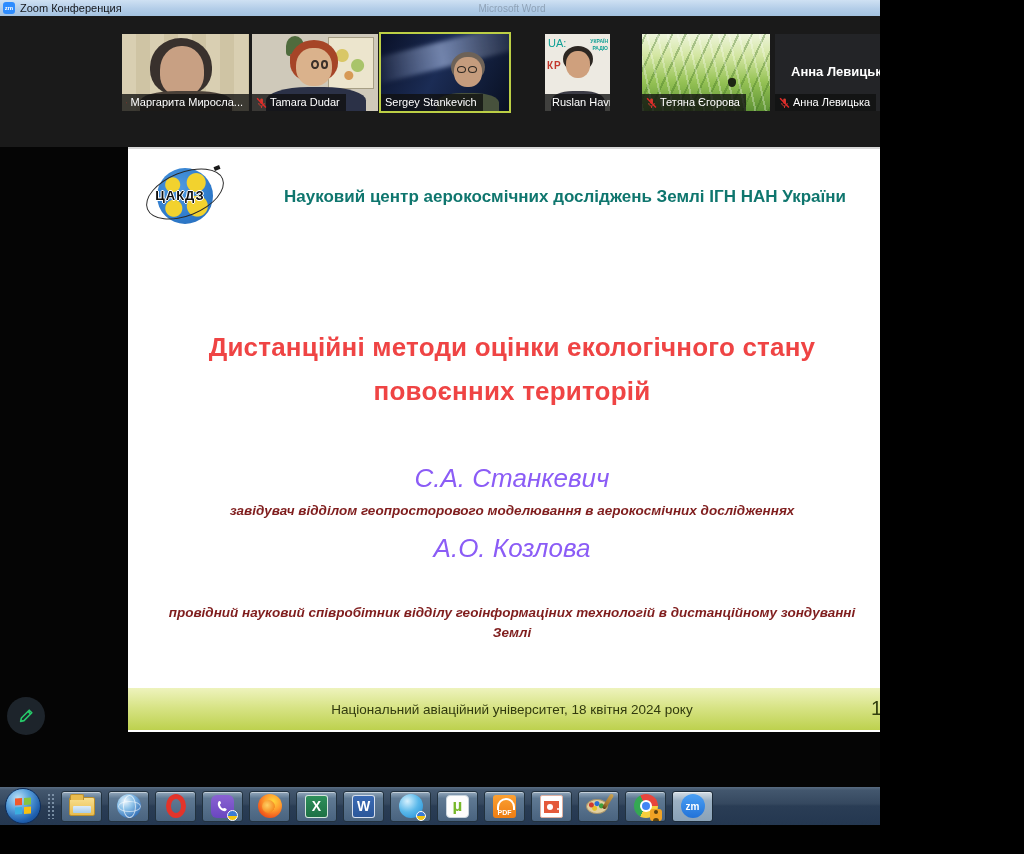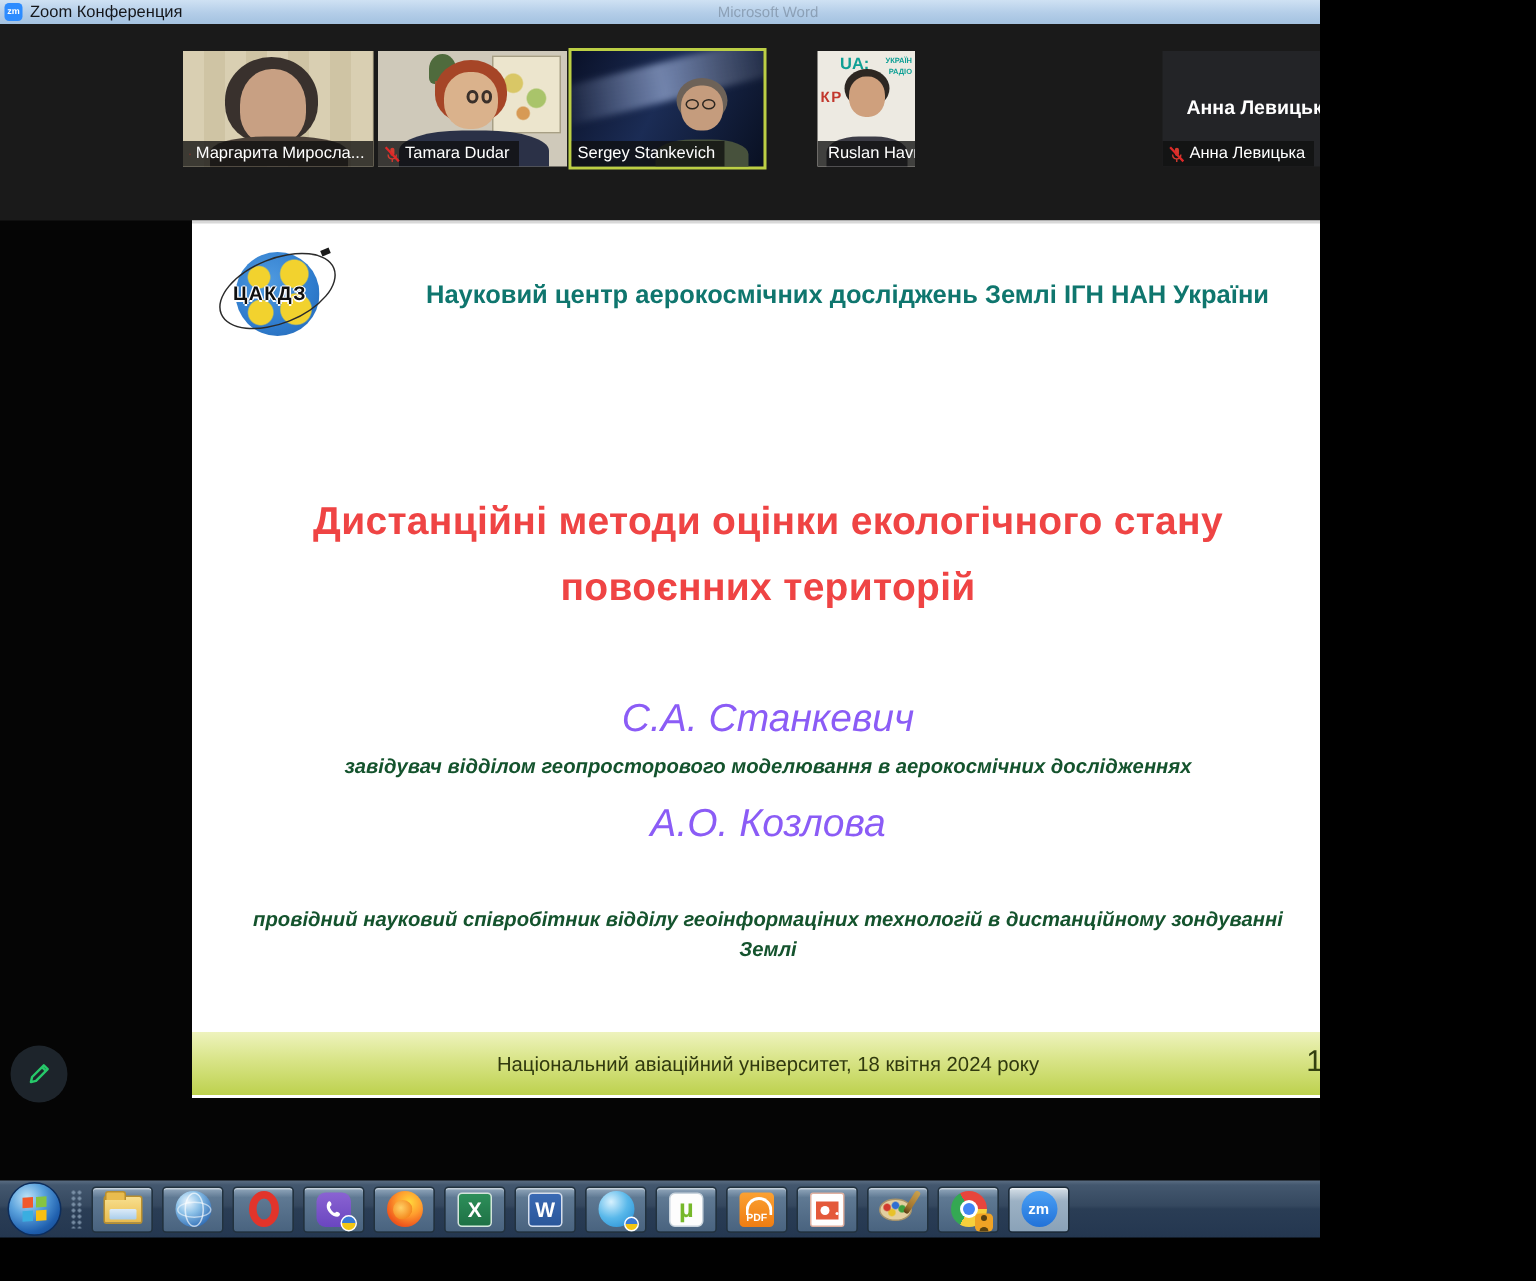--- a/index.html
+++ b/index.html
@@ -56,21 +56,21 @@
   .t3 { left:379px; width:132px; background:linear-gradient(118deg,#0a1128 0%,#1b2c55 45%,#091022 100%); }
   .t3 .streak { position:absolute; left:-12px; top:6px; width:160px; height:26px; transform:rotate(-14deg);
     background:linear-gradient(90deg,transparent,rgba(186,205,245,.55) 45%,rgba(220,230,250,.25) 70%,transparent); filter:blur(2px); }
   .t3 .hair { position:absolute; left:70px; top:18px; width:34px; height:30px; border-radius:50%; background:#6d6258; }
   .t3 .face { position:absolute; left:73px; top:23px; width:28px; height:30px; border-radius:46%; background:#c59c7d; }
   .t3 .glasses { position:absolute; left:76px; top:32px; width:22px; height:7px; display:flex; gap:2px; }
   .t3 .glasses i { width:9px; height:7px; border:1px solid #2c2620; border-radius:50%; }
   .t3 .body { position:absolute; left:56px; bottom:-6px; width:62px; height:24px; border-radius:40% 40% 0 0; background:#47513c; }
   
   .t4 { left:545px; width:65px; background:#edeae2; }
-  .t4 .ua { position:absolute; left:3px; top:3px; color:#0fa095; font-weight:bold; font-size:11px;margin-left:12px; }
+  .t4 .ua { position:absolute; left:3px; top:3px; color:#0fa095; font-weight:normal; font-size:11px; }
   .t4 .bl1 { position:absolute; right:2px; top:4px; color:#0fa095; font-size:5px; font-weight:bold; }
   .t4 .bl2 { position:absolute; right:2px; top:11px; color:#0fa095; font-size:5px; font-weight:bold; }
   .t4 .red { position:absolute; left:2px; top:26px; color:#c2372c; font-size:10px; font-weight:bold; letter-spacing:1px; }
   .t4 .hair { position:absolute; left:18px; top:12px; width:30px; height:26px; border-radius:50%; background:#2d2722; }
   .t4 .face { position:absolute; left:21px; top:17px; width:24px; height:27px; border-radius:46%; background:#cfa07d; }
   .t4 .body { position:absolute; left:6px; bottom:-6px; width:54px; height:26px; border-radius:40% 40% 0 0; background:#3c3c46; }
   
   .t5 { left:642px; width:128px;
     background:linear-gradient(180deg,#edf4da 0%,#d3e6a2 28%,#95c255 62%,#5e9334 100%); }
   .t5 .blades { position:absolute; inset:0;
@@ -105,21 +105,21 @@
   .logo .sat { position:absolute; right:2px; top:4px; width:6px; height:4px; background:#1a1a1a; transform:rotate(-22deg); }
   .logo .acro { position:absolute; left:0; right:10px; top:26px; text-align:center; font-size:13px; font-weight:bold;
     letter-spacing:1px; color:#101010; text-shadow:-1px 0 #fff,1px 0 #fff,0 -1px #fff,0 1px #fff; }
   .org-header { position:absolute; left:120px; right:14px; top:38px; text-align:center;
     font-size:17px; font-weight:600; color:#0f766e; }
   .s-title { position:absolute; left:64px; right:64px; top:176px; text-align:center;
     font-size:26px; line-height:44px; font-weight:bold; color:#ef4444; letter-spacing:.2px; }
   .author-name { position:absolute; left:0; right:0; text-align:center; font-style:italic;
     font-size:26px; color:#8b5cf6; }
   .author-role { position:absolute; left:40px; right:40px; text-align:center; font-style:italic;
-    font-size:13.5px; line-height:20px; color:#14532d; font-weight:600; }
+    font-size:13.5px; line-height:20px; color:#7f1d1d; font-weight:600; }
   .a1 { top:314px; } .r1 { top:352px; } .a2 { top:384px; } .r2 { top:422px;margin-top:32px; }
   .s-footer { position:absolute; left:0; right:0; top:539px; height:42px;
     background:linear-gradient(180deg,#eef3bd 0%,#d8e487 45%,#bdd14e 100%);
     display:flex; flex-direction:column; justify-content:center; text-align:center; }
   .s-footer .f1 { font-size:15px; color:#313a0e; font-weight:600; }
   .s-footer .f2 { font-size:13.5px; color:#313a0e; margin-top:1px; }
   .page-num { position:absolute; right:14px; top:548px; font-size:20px; color:#33400f; }
 
   
   .pencil-btn { position:absolute; left:7px; top:697px; width:38px; height:38px; border-radius:50%;
@@ -292,20 +292,33 @@
           <svg width="11" height="12" viewBox="0 0 12 12">
             <rect x="4.6" y="1" width="3" height="6" rx="1.5" fill="#d43a2f"></rect>
             <path d="M3 6c0 2 1.3 3.2 3 3.2S9 8 9 6" stroke="#d43a2f" fill="none"></path>
             <line x1="6" y1="9.2" x2="6" y2="11.5" stroke="#d43a2f"></line>
             <line x1="1.2" y1="0.8" x2="10.8" y2="11" stroke="#e02828" stroke-width="1.6"></line>
           </svg>
           <span>Ruslan Havryliuk</span>
         </div>
     </div>
 
+    <div class="tile t5">
+      <div class="blades"></div>
+      <div class="bug"></div>
+      <div class="nlabel">
+          <svg width="11" height="12" viewBox="0 0 12 12">
+            <rect x="4.6" y="1" width="3" height="6" rx="1.5" fill="#d43a2f"></rect>
+            <path d="M3 6c0 2 1.3 3.2 3 3.2S9 8 9 6" stroke="#d43a2f" fill="none"></path>
+            <line x1="6" y1="9.2" x2="6" y2="11.5" stroke="#d43a2f"></line>
+            <line x1="1.2" y1="0.8" x2="10.8" y2="11" stroke="#e02828" stroke-width="1.6"></line>
+          </svg>
+          <span>Тетяна Єгорова</span>
+        </div>
+    </div>
 
     <div class="tile t6">
       <div class="center-name">Анна Левицька</div>
       <div class="nlabel">
           <svg width="11" height="12" viewBox="0 0 12 12">
             <rect x="4.6" y="1" width="3" height="6" rx="1.5" fill="#d43a2f"></rect>
             <path d="M3 6c0 2 1.3 3.2 3 3.2S9 8 9 6" stroke="#d43a2f" fill="none"></path>
             <line x1="6" y1="9.2" x2="6" y2="11.5" stroke="#d43a2f"></line>
             <line x1="1.2" y1="0.8" x2="10.8" y2="11" stroke="#e02828" stroke-width="1.6"></line>
           </svg>

